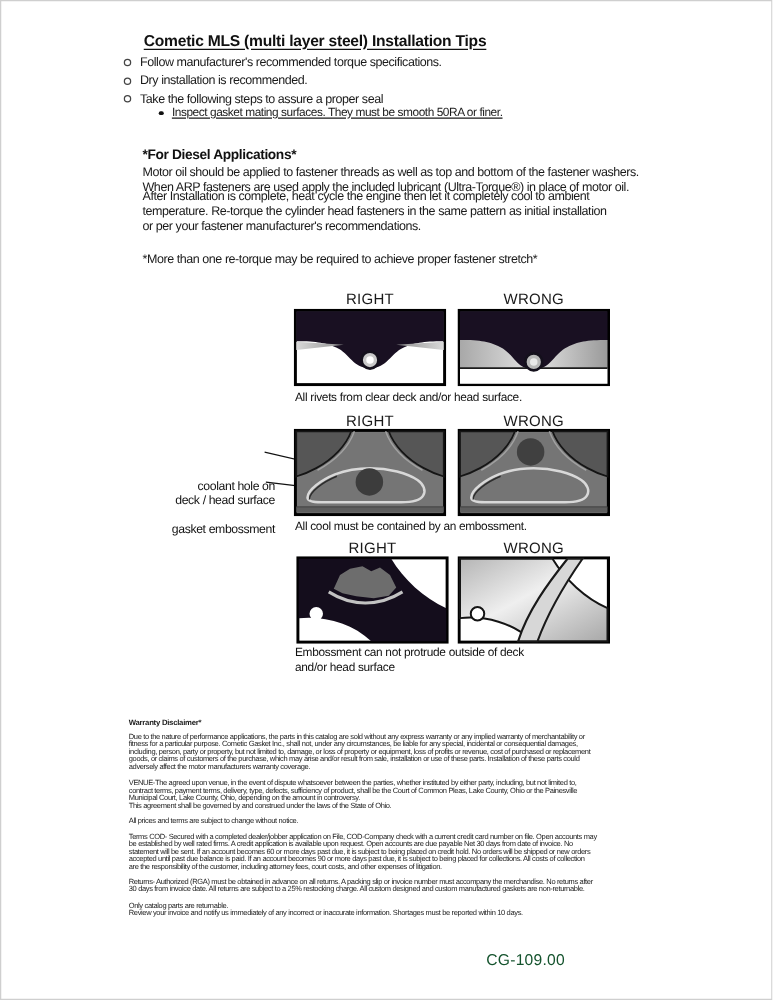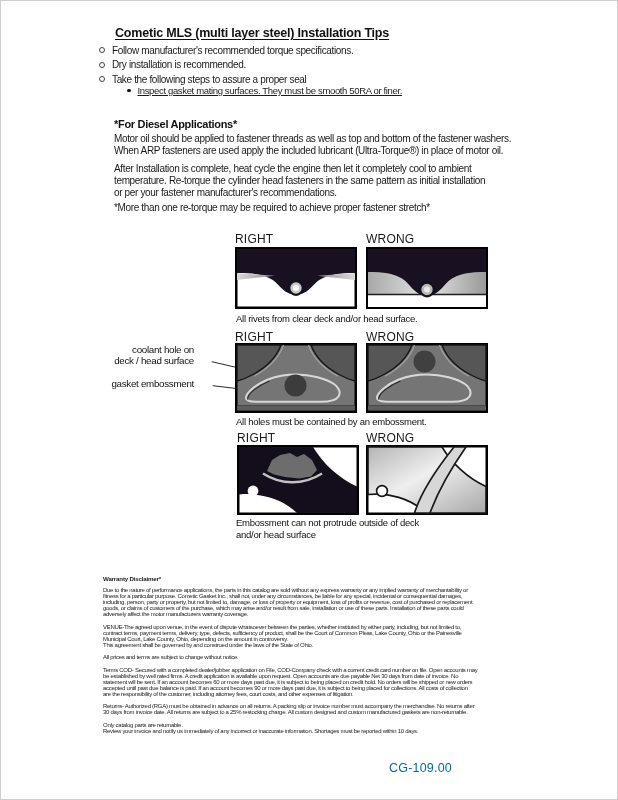--- a/index.html
+++ b/index.html
@@ -15,38 +15,38 @@
 
   .brow { position:absolute; left:99px; display:flex; align-items:center; gap:7px;
           font-size:10px; letter-spacing:-0.35px; white-space:nowrap; }
   .odot { width:4px; height:4px; border:1px solid #444; border-radius:50%; display:inline-block; flex:none; }
   .srow { left:127px; font-size:9.5px;text-decoration:underline; }
   .fdot { width:3.5px; height:3.5px; background:#111; border-radius:50%; display:inline-block; flex:none; }
 
   .dhead { left:114px; top:118px; font-size:11px; font-weight:bold; letter-spacing:-0.3px; color:#111; }
   .dpara { position:absolute; left:114px; font-size:10px; line-height:11.8px; letter-spacing:-0.35px; }
   .dpara div { white-space:nowrap; }
-  .dp1 { top:133px; } .dp2 { top:163px; } .dnote { top:202px; }
-
-  .flabel { position:absolute; width:122px; text-align:left; font-size:12px; color:#191919; letter-spacing:0.2px; }
+  .dp1 { top:133px; } .dp2 { top:152px; } .dnote { top:202px; }
+
+  .flabel { position:absolute; width:122px; text-align:center; font-size:12px; color:#191919; letter-spacing:0.2px; }
   .fcap { position:absolute; left:236px; font-size:9.5px; letter-spacing:-0.25px; line-height:11.5px; color:#111; }
   .fcap div { white-space:nowrap; }
   .fig-svg { position:absolute; display:block; }
 
-  .ann { position:absolute; left:94px; width:100px; text-align:right; font-size:9.8px;
-         letter-spacing:-0.3px; line-height:10.5px; color:#111; }
+  .ann { position:absolute; left:120px; width:100px; text-align:right; font-size:9.8px;
+         letter-spacing:-0.3px; line-height:10.5px; color:#111;margin-top:40px; }
   .ann div { white-space:nowrap; }
   .ann1 { top:345px; } .ann2 { top:379px; }
 
   .legal { position:absolute; left:103px; top:575px; width:430px; color:#1b1b1b; }
   .legal-head { font-size:6.2px; font-weight:bold; letter-spacing:-0.2px; margin-bottom:5px; white-space:nowrap; }
   .lpara { font-size:6px; line-height:6px; letter-spacing:-0.28px; margin-bottom:6.5px; }
   .lpara div { white-space:nowrap; }
 
-  .pcode { left:389px; top:761px; font-size:12.5px; letter-spacing:0.2px; color:#0369a1; }
+  .pcode { left:389px; top:761px; font-size:12.5px; letter-spacing:0.2px; color:#14532d; }
 </style>
 </head>
 <body>
 
 <div class="page">
 
   <div class="abs title">Cometic MLS (multi layer steel) Installation Tips</div>
 
   <div class="brow" style="top:44.5px">
     <span class="odot"></span>
@@ -156,21 +156,21 @@
     <path d="M120 2 H76 C80 13 90 24 104 31.5 C110 34.8 115 36.8 120 38.2 Z" fill="#565656" stroke="#151515" stroke-width="1.4"></path>
     <path d="M73.5 2 C77.5 13.5 88 25 103 33.2" stroke="#a0a0a0" stroke-width="1.2" fill="none"></path>
     <path d="M11 55 C11 49 22 41 33 36.5 C42 33 51 31.5 61 31.5 C76 31.5 91 35.5 99 41 C104 44.5 106 49.5 103.5 53.5 C101 57.5 95 58.8 86 58.8 L22 58.8 C14 58.8 11 57.5 11 55 Z" fill="none" stroke="#d8d8d8" stroke-width="2"></path>
     <path d="M12.5 56.5 C12.5 50.5 23.5 42.5 34.5 38" fill="none" stroke="#2c2c2c" stroke-width="1.1"></path>
     <circle cx="58.5" cy="18.5" r="11" fill="#404040"></circle>
     <rect x="2" y="62.5" width="118" height="4.5" fill="#5d5d5d"></rect>
     <line x1="2" y1="62.5" x2="120" y2="62.5" stroke="#404040" stroke-width="0.8"></line>
   </svg>
 
   <div class="fcap" style="top:416px">
-      <div>All holes must be contained by an embossment.</div>
+      <div>All cool must be contained by an embossment.</div>
     </div>
 
   <div class="flabel" style="left:237px; top:431px">RIGHT</div>
   <div class="flabel" style="left:366px; top:431px">WRONG</div>
 
   <svg class="fig-svg" style="left:237px; top:445px" width="122" height="70" viewBox="0 0 122 70">
     <rect x="1.25" y="1.25" width="119.5" height="67.5" fill="#ffffff" stroke="#000" stroke-width="2.5"></rect>
     <path d="M2 2 H76 C86 18.5 102 33.5 120 41.5 L120 68 H60 C44.5 53 22 47.5 2 49.5 Z" fill="#140d1c"></path>
     <polygon points="30,26 35,15 43,10 53,8 60,12 67,9 75,15 80,25 74,31.5 62,33.5 48,32 37,29.5" fill="#6d6d6d"></polygon>
     <path d="M26 28.5 C44 40 66 40.5 85 28.5" fill="none" stroke="#c2c2c2" stroke-width="2.4"></path>

